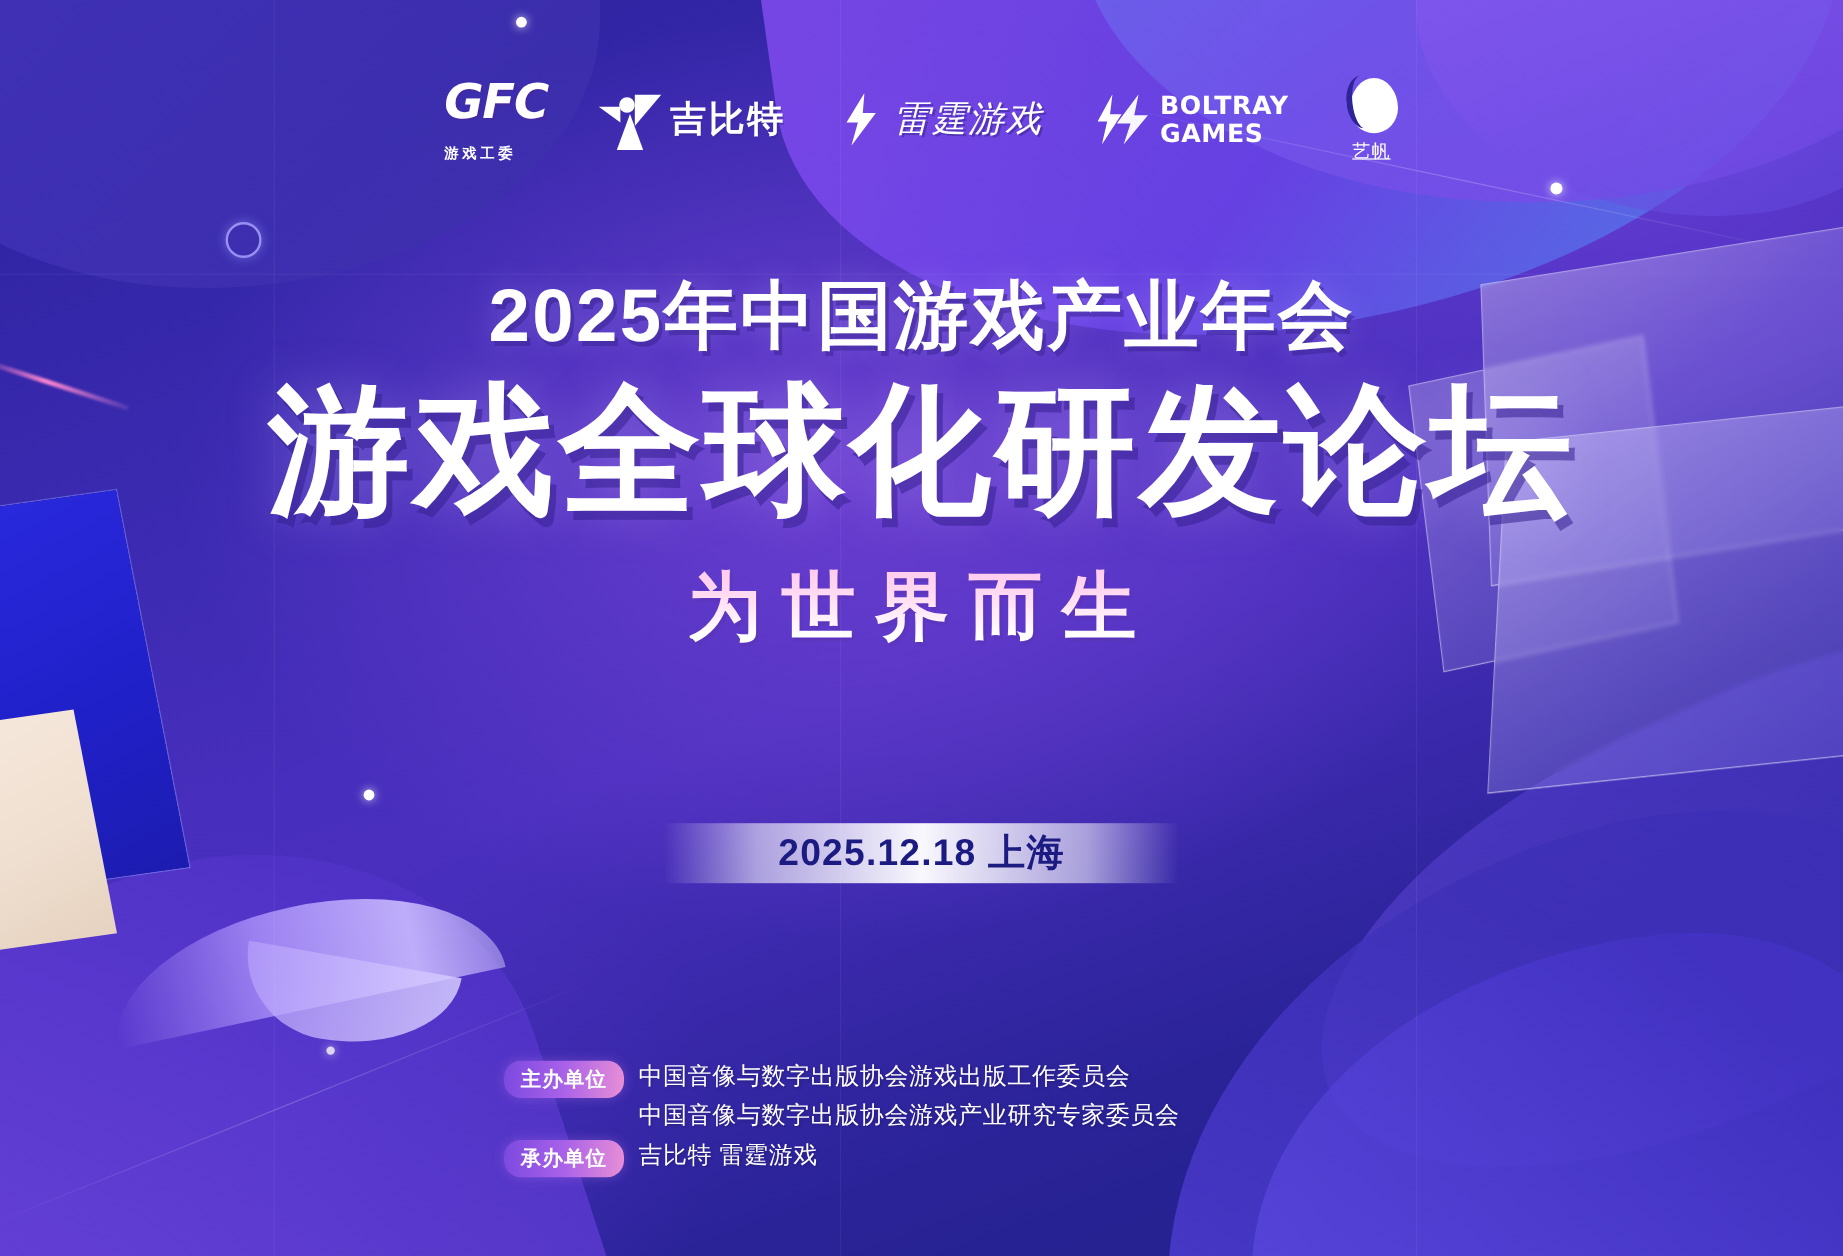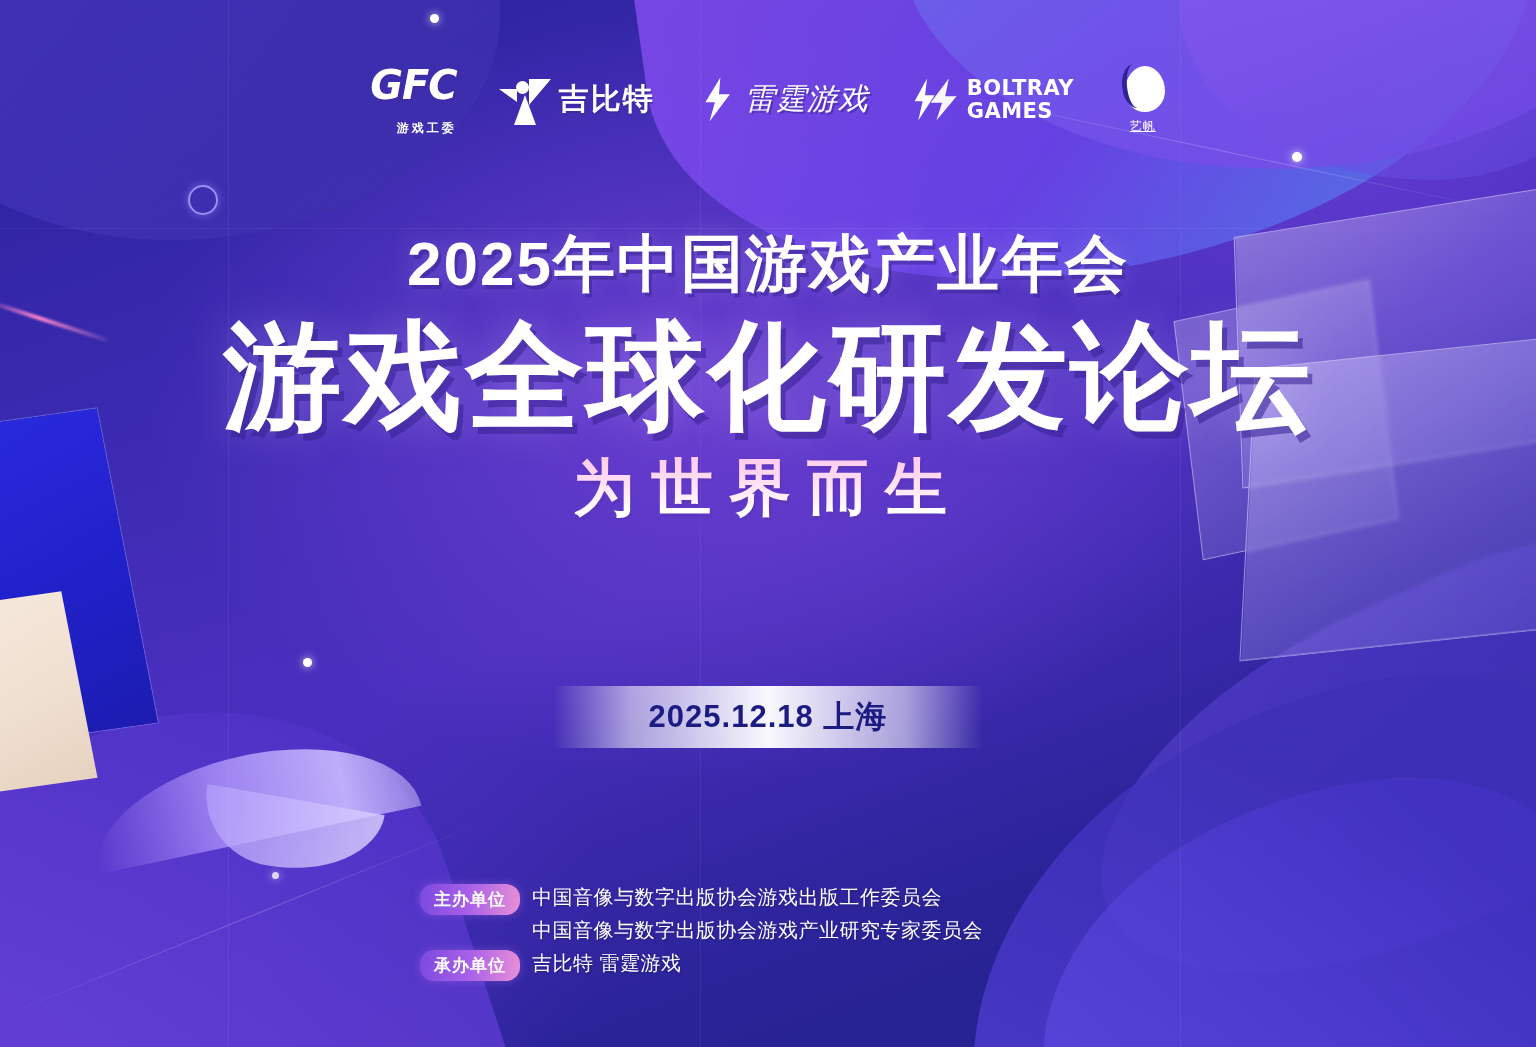--- a/index.html
+++ b/index.html
@@ -183,21 +183,21 @@
   .content { position:relative; z-index:5; width:100%; height:100%; }
 
   
   .logo-row {
     position:absolute; top:62px; left:0; right:0;
     display:flex; align-items:center; justify-content:center;
     gap:46px;
   }
   .logo { display:flex; align-items:center; gap:10px; color:#fff; }
 
-  .logo-gfc { flex-direction:column; gap:12px; align-items:flex-end; }
+  .logo-gfc { flex-direction:column; gap:12px; align-items:flex-start; }
   .gfc-word {
     font-size:40px; font-weight:bold; letter-spacing:-1px;
     font-style:italic;
     color:#fff;
     text-shadow:2px 2px 0 rgba(70,40,160,0.7);
     font-family:"DejaVu Sans", sans-serif;
   }
   .gfc-sub {
     font-size:12px; letter-spacing:3px; color:#fff; font-weight:bold;
   }
@@ -257,55 +257,55 @@
     width:40px; height:46px; background:#fff;
     border-radius:50% 50% 50% 50% / 55% 55% 45% 45%;
   }
   .yifan-mark::after {
     content:""; position:absolute; left:2px; top:0px;
     width:22px; height:44px;
     border-left:5px solid #2e2397;
     border-radius:60% 0 0 60%;
     transform:rotate(-6deg);
   }
-  .yifan-sub { font-size:12px; color:#fff; letter-spacing:1px;text-decoration:underline; }
+  .yifan-sub { font-size:15px; color:#fff; letter-spacing:1px;text-decoration:underline; }
 
   
   .title-block { position:absolute; top:233px; left:0; right:0; text-align:center; }
 
   .title-sub {
     font-size:62px; font-weight:bold; color:#fff;
     letter-spacing:2px;
     text-shadow: 3px 4px 0 rgba(60,36,150,0.55), 0 0 26px rgba(190,170,255,0.35);
     line-height:1;
   }
 
   .title-main {
     margin-top:20px;
     font-size:118px; font-weight:bold; color:#fff;
     letter-spacing:3px; line-height:1.04;
     text-shadow: 5px 7px 0 rgba(55,32,145,0.55), 0 0 40px rgba(200,180,255,0.35);
   }
 
   .tagline {
-    margin-top:8px;
+    margin-top:26px;
     font-size:62px; font-weight:bold;
     letter-spacing:16px;
     background:linear-gradient(180deg,#ffc4ec 0%, #ffd8f1 35%, #ffffff 78%);
     -webkit-background-clip:text; background-clip:text;
     -webkit-text-fill-color:transparent; color:transparent;
     font-family:"DejaVu Sans", sans-serif;
     filter: drop-shadow(2px 3px 0 rgba(90,50,170,0.35));
   }
 
   
   .date-bar {
     position:absolute; top:686px; left:50%;
     transform:translateX(-50%);
-    width:430px; height:62px;
+    width:430px; height:50px;
     display:flex; align-items:center; justify-content:center;
     background:linear-gradient(90deg, rgba(255,255,255,0) 0%, rgba(255,255,255,0.55) 18%, rgba(255,255,255,0.97) 50%, rgba(255,255,255,0.55) 82%, rgba(255,255,255,0) 100%);
   }
   .date-text {
     font-size:31px; font-weight:bold; color:#1b1b82;
     letter-spacing:1px;
   }
 
   
   .footer {

